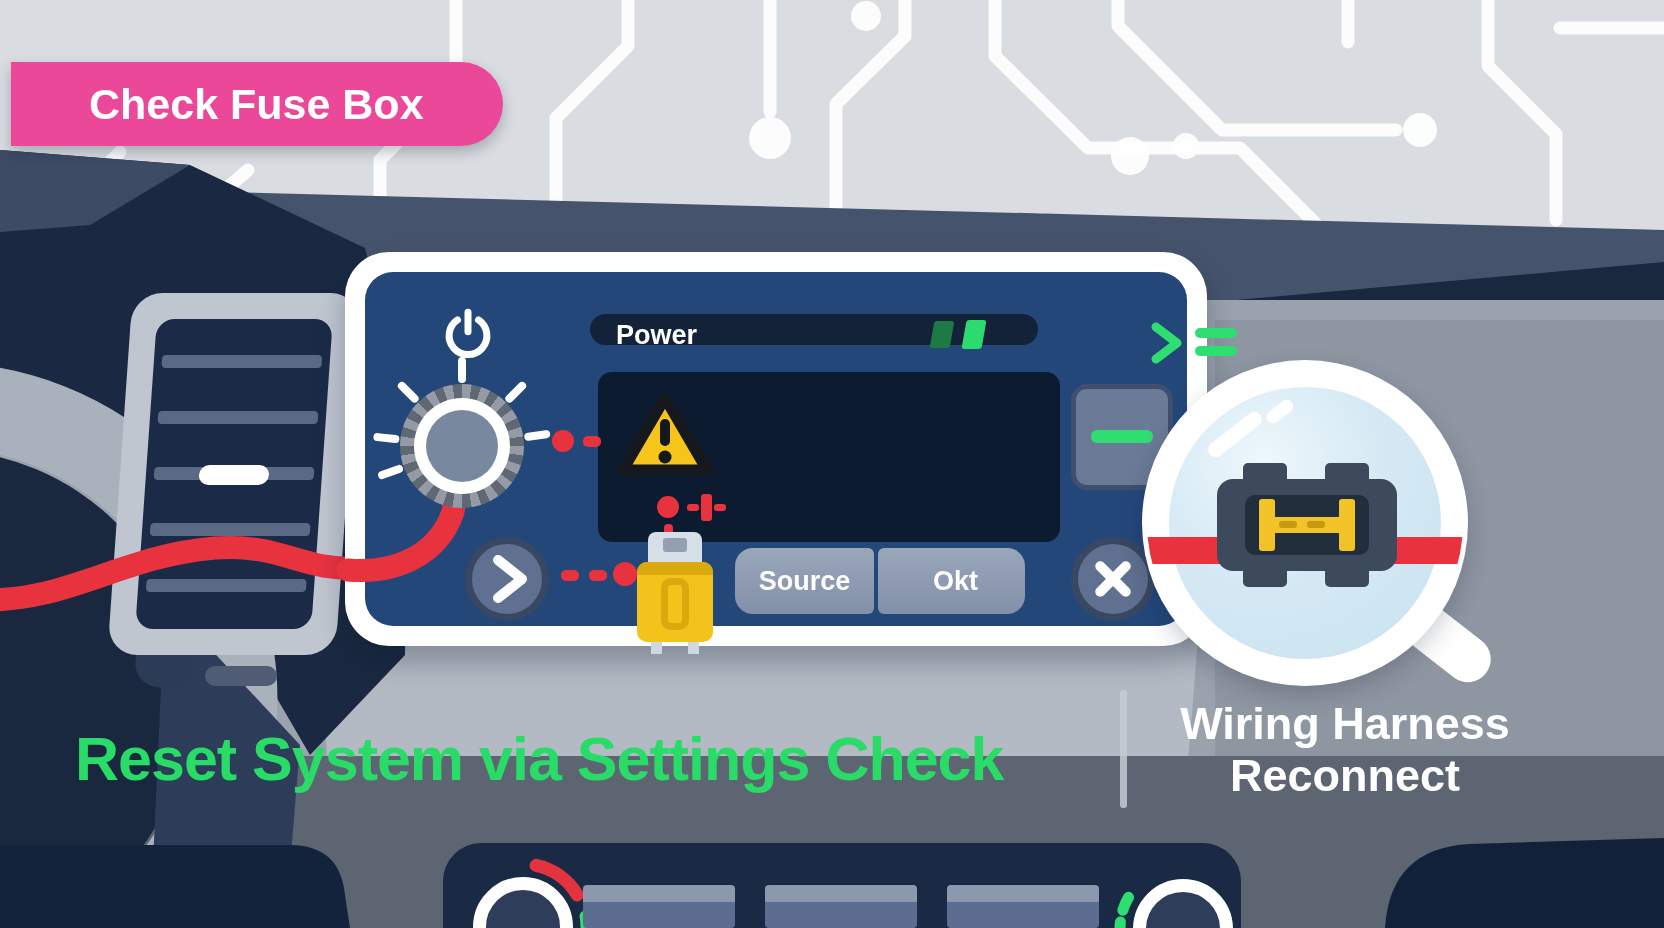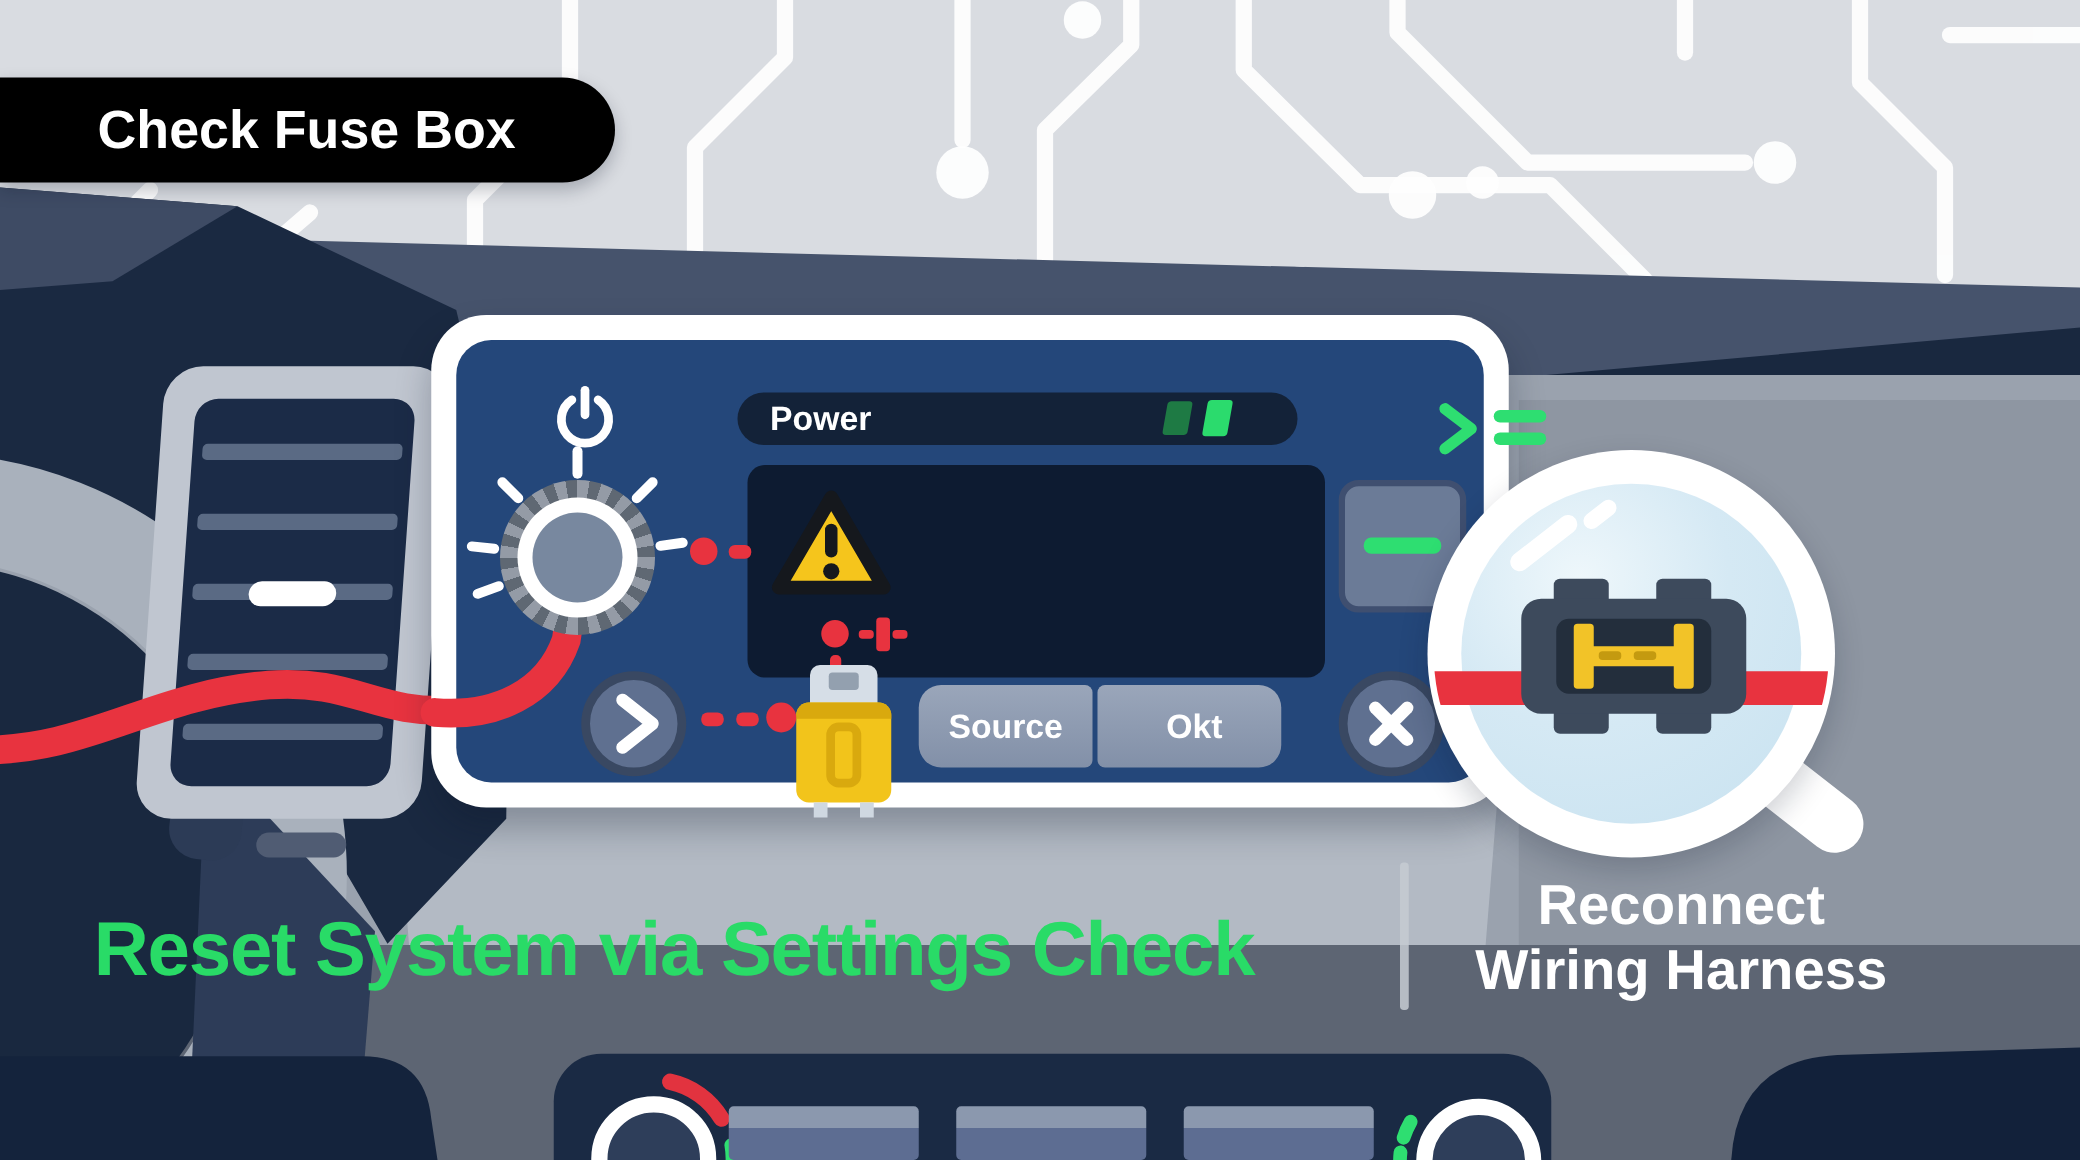--- a/index.html
+++ b/index.html
@@ -28,21 +28,21 @@
   
   #wire-under{left:0;top:0;z-index:5;}
   #wire-over{left:0;top:0;z-index:15;}
 
   
   #unit{left:345px;top:252px;width:862px;height:394px;background:#fff;border-radius:44px;
         box-shadow:0 16px 28px rgba(10,20,40,.28);z-index:10;}
   #panel{position:absolute;left:20px;top:20px;width:822px;height:354px;
         background:#24477a;border-radius:28px;}
   #power-icon{position:absolute;left:75px;top:36px;}
-  #power-pill{position:absolute;left:225px;top:42px;width:448px;height:42px;
+  #power-pill{position:absolute;left:225px;top:42px;width:448px;height:31px;
         background:#132238;border-radius:21px;}
   #power-label{position:absolute;left:26px;top:6px;color:#fff;font-size:27px;font-weight:800;}
   .batt{position:absolute;top:7px;width:20px;height:27px;transform:skewX(-10deg);border-radius:3px;}
   #batt1{right:86px;background:#1e7a44;}
   #batt2{right:54px;background:#2bdb6d;height:29px;top:6px;}
   #gchev{position:absolute;left:782px;top:48px;}
   .gbar{position:absolute;left:830px;width:42px;height:10px;border-radius:5px;background:#2ede71;}
   #screen{position:absolute;left:233px;top:100px;width:462px;height:170px;
         background:#0d1b31;border-radius:14px;}
   #warn{position:absolute;left:250px;top:116px;}
@@ -114,21 +114,21 @@
   #climate{left:443px;top:843px;width:798px;height:85px;background:#1a2a44;
         border-radius:38px 38px 0 0;z-index:6;}
   .cknob{position:absolute;width:100px;height:100px;border-radius:50%;
         background:#2e3e5a;border:13px solid #fff;box-sizing:border-box;}
   .knob-arc{position:absolute;width:140px;height:140px;}
   #cbtns{position:absolute;left:140px;top:42px;display:flex;gap:30px;}
   .cbtn{width:152px;height:43px;border-radius:4px;border:none;
         background:linear-gradient(180deg,#8b98ae 0%,#8b98ae 40%,#5d6d92 40%);}
 
   
-  #badge{left:0;top:62px;width:492px;height:84px;background:#000000;border-radius:0 46px 46px 0;
+  #badge{left:11px;top:62px;width:492px;height:84px;background:#ec4899;border-radius:0 46px 46px 0;
         z-index:50;box-shadow:0 6px 14px rgba(10,20,40,.25);text-decoration:underline;}
   #badge-label{position:absolute;left:78px;top:0;line-height:84px;color:#fff;
         font-size:43px;font-weight:800;}
   #cap-reset{left:75px;top:724px;color:#29db67;font-size:61px;font-weight:800;z-index:40;
         letter-spacing:-1px;white-space:nowrap;}
   #cap-divider{left:1120px;top:690px;width:7px;height:118px;background:#c6cbd2;border-radius:3px;
         opacity:.85;z-index:40;}
   #cap-reconnect{left:1160px;top:698px;width:370px;text-align:center;color:#fff;
         font-size:45px;font-weight:800;line-height:1.16;z-index:40;}
 </style>
@@ -322,21 +322,21 @@
     </div>
     <div class="cknob" style="left:690px;top:36px;"></div>
     <svg class="knob-arc" style="left:670px;top:-4px;" viewBox="0 0 140 140">
       <circle cx="70" cy="90" r="63" stroke="#2ede71" stroke-width="11" fill="none" stroke-dasharray="14 12 14 12 14 460" stroke-linecap="round" transform="rotate(150 70 90)"></circle>
     </svg>
   </div>
 
   <div id="cap-reset" class="abs">Reset System via Settings Check</div>
   <div id="cap-divider" class="abs"></div>
   <div id="cap-reconnect" class="abs">
+    <div>Wiring Harness</div>
     <div>Reconnect</div>
-    <div>Wiring Harness</div>
   </div>
 
   <div id="badge" class="abs">
     <span id="badge-label">Check Fuse Box</span>
   </div>
 
 </div>
 
 </body></html>

